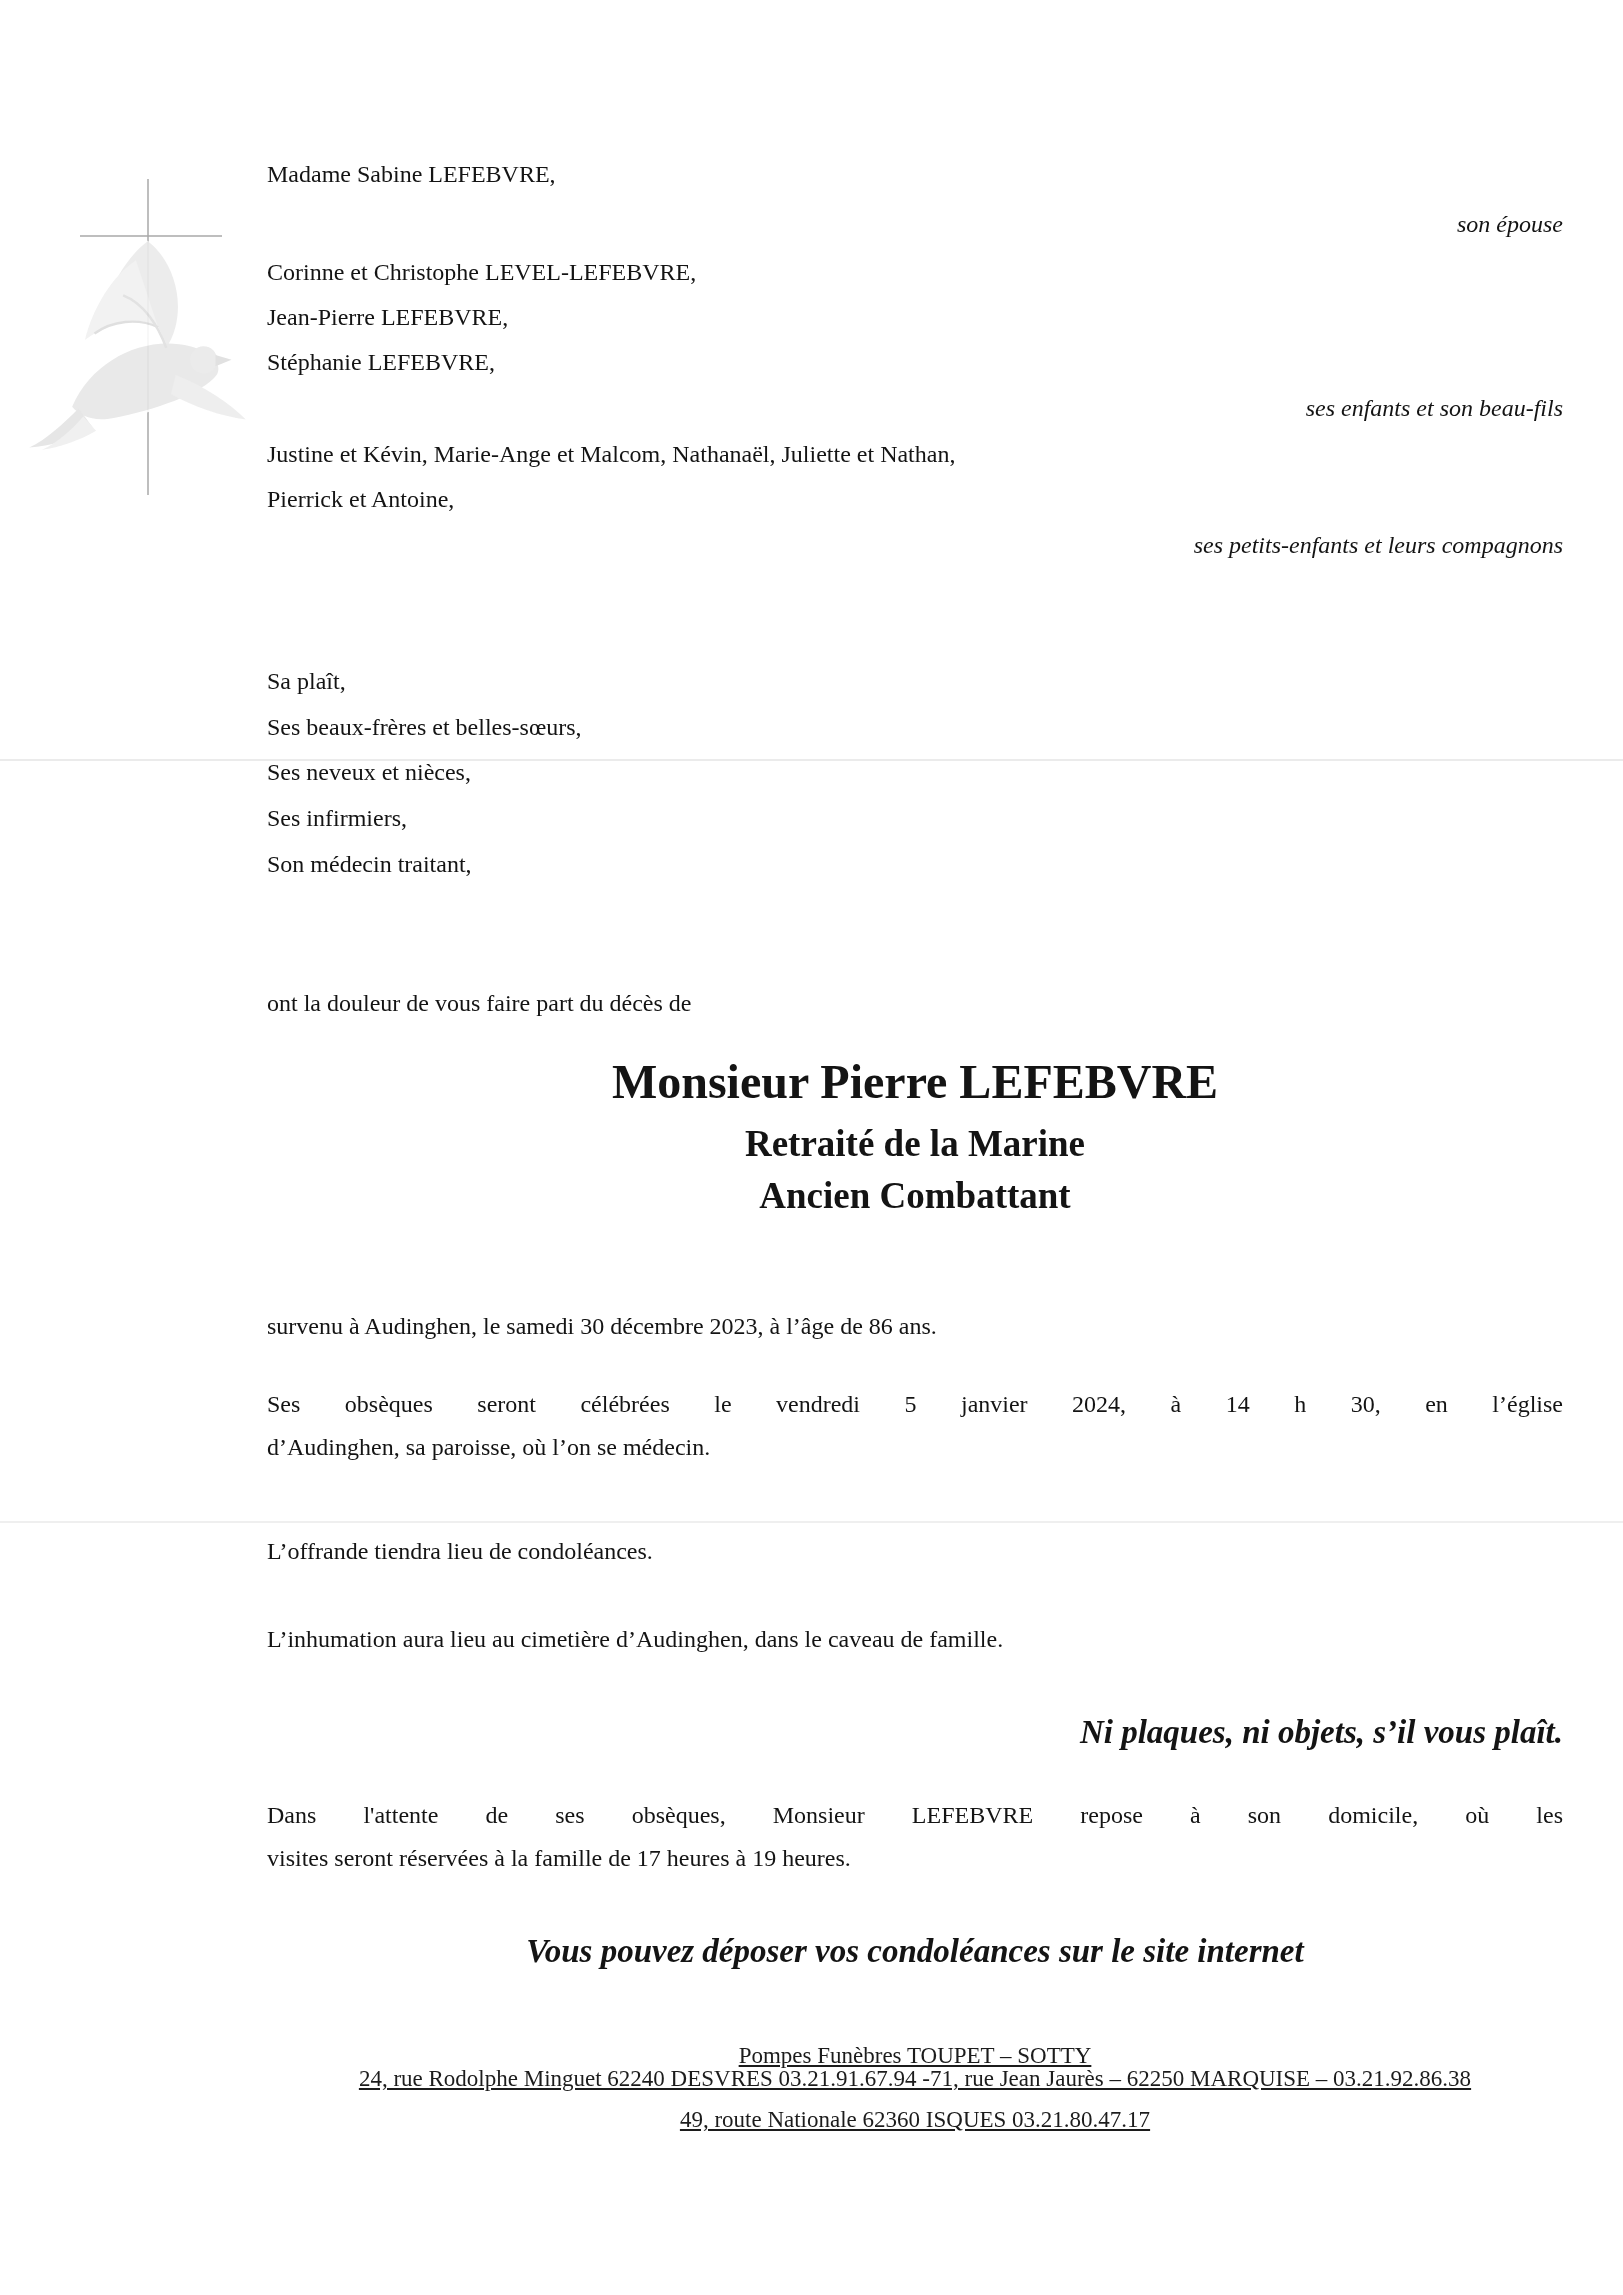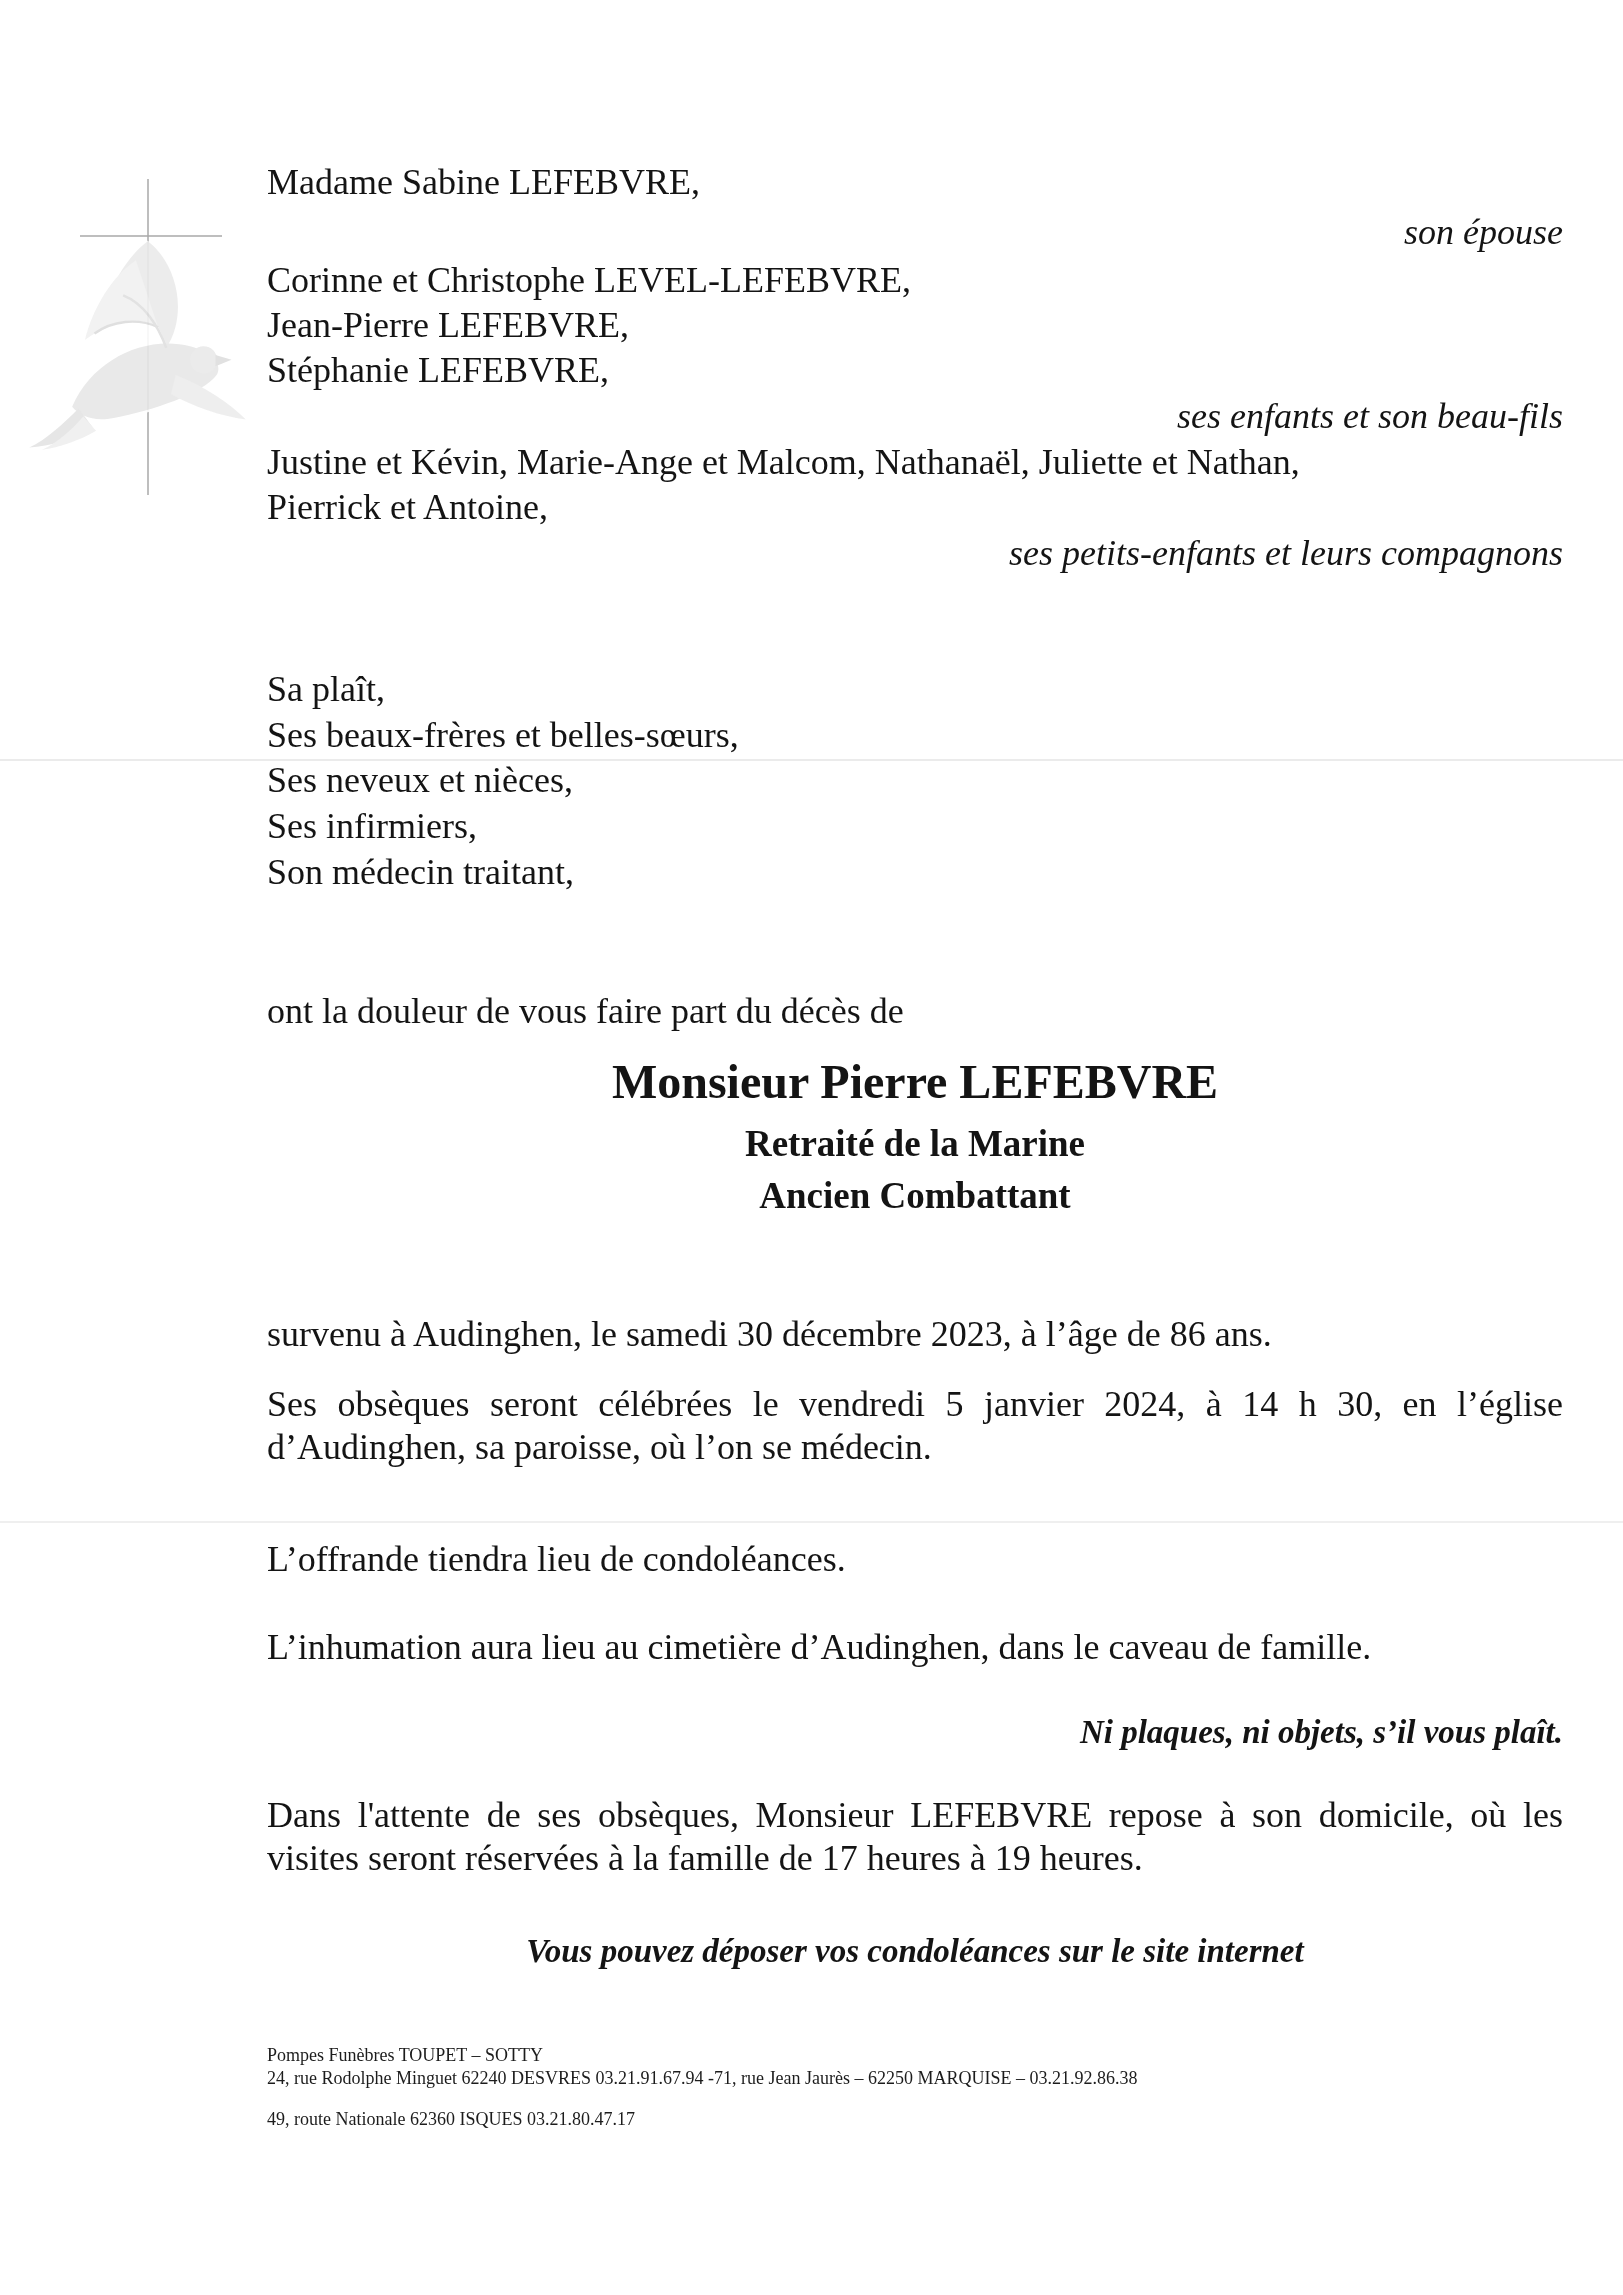--- a/index.html
+++ b/index.html
@@ -10,39 +10,41 @@
     background:#ffffff;
     font-family:"Liberation Serif","DejaVu Serif",serif;
     color:#141414;
     overflow:hidden;
   }
   
   .line{
     position:absolute;
     left:267px;
     right:61px;
-    font-size:36px;
+    font-size:24px;
     line-height:1.35;
     white-space:pre-wrap;
   }
   .tight{line-height:43px;}
   .r{text-align:right;}
   .c{text-align:center;}
   .it{font-style:italic;}
   .jl{text-align:justify;text-align-last:justify;}
   .deceased{font-size:48px;font-weight:bold;text-align:center;}
   .subtitle{font-size:37px;font-weight:bold;text-align:center;}
   .accent{font-size:33px;font-weight:bold;font-style:italic;}
   .footer-line{
     position:absolute;
     left:267px;
     right:61px;
-    font-size:18px;
+    text-align:center;
+    font-size:23px;
     line-height:21.5px;
     color:#1c1c1c;
+    text-decoration:underline;
   }
   
   .cross-v{
     position:absolute;left:147px;top:179px;width:2.4px;height:316px;
     background:#a8a8a8;opacity:.75;
   }
   .cross-h{
     position:absolute;left:80px;top:235px;width:142px;height:2.4px;
     background:#a8a8a8;opacity:.75;
   }

